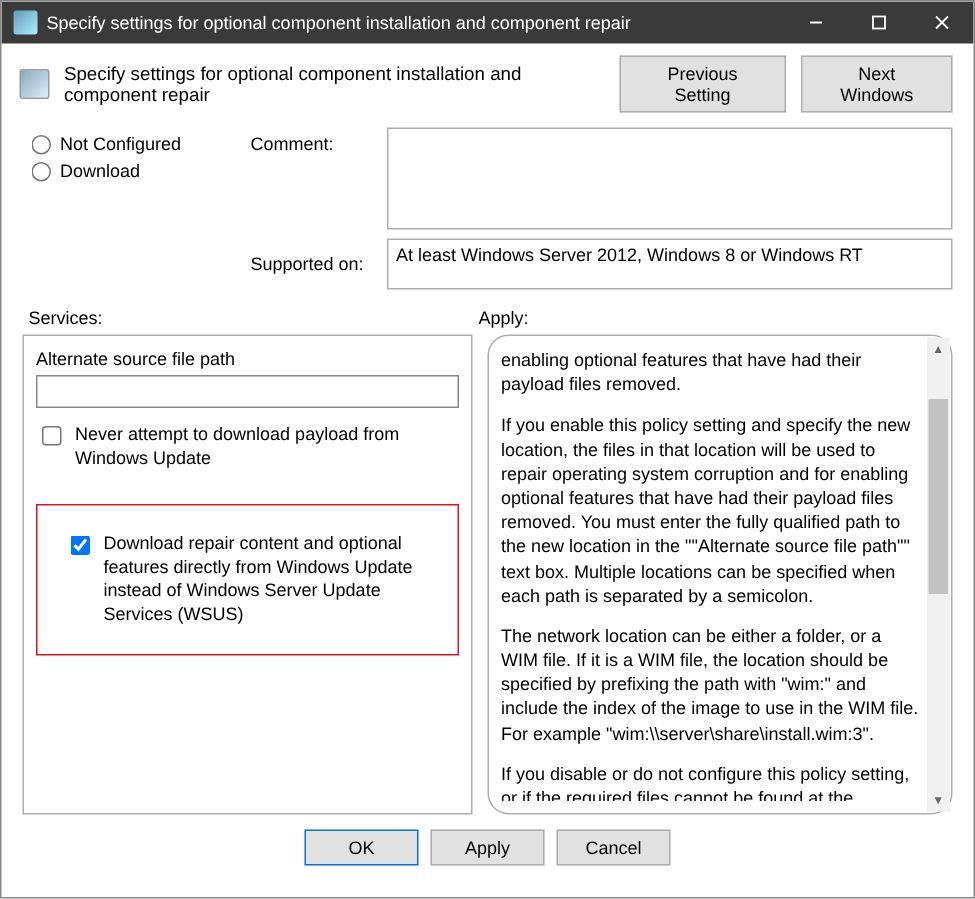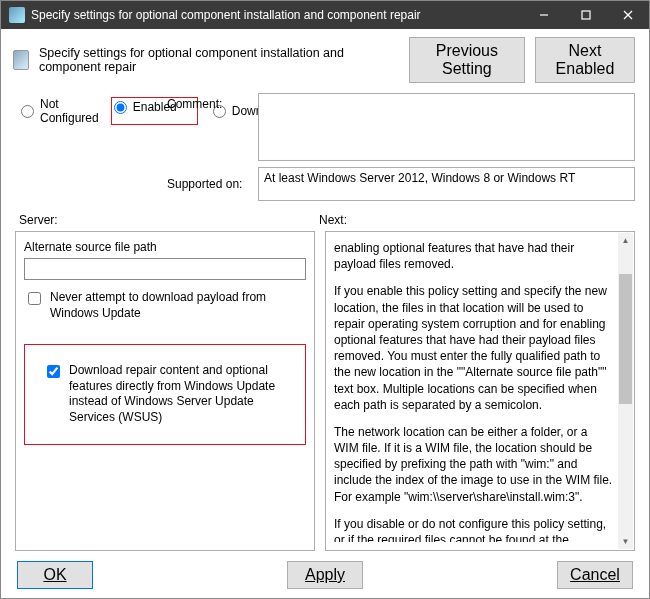--- a/index.html
+++ b/index.html
@@ -44,35 +44,35 @@
     background: linear-gradient(135deg,#8ab,#def);
     border: 1px solid #999;
     border-radius: 2px;
   }
   .header-title { font-size: 12.5px; flex: 0 0 auto; max-width: 350px; }
   .header-row .filltitle { flex: 1; }
   .btn {
     background: #e1e1e1;
     border: 1px solid #adadad;
     padding: 4px 12px;
-    font-size: 16px;
+    font-size: 12px;
     cursor: pointer;
     min-width: 90px;
   }
   .btn.primary { border: 1.5px solid #0078d7; }
   .config-area {
     display: grid;
     grid-template-columns: 140px 85px 1fr;
     padding: 0 14px 0 20px;
     align-items: start;
     row-gap: 6px;
     column-gap: 6px;
   }
   .radio-col {
-    display: flex; flex-direction: row; gap: 15px;
+    display: flex; flex-direction: column; gap: 4px;
     padding-top: 4px;
   }
   .radio-item { display: flex; align-items: center; gap: 6px; }
   .radio-item input { margin: 0; }
   .highlight-red { border: 1.5px solid #d12; padding: 2px 20px 2px 2px; margin-left: -3px; width: fit-content; }
   .label-col { padding-top: 4px; }
   textarea.comment-box {
     width: 100%; height: 68px; resize: none;
     border: 1px solid #aeaeae; background: #fff;
     font-family: inherit; font-size: 12px;
@@ -93,21 +93,21 @@
     display: flex; gap: 10px;
     padding: 0 14px;
   }
   .panel {
     border: 1px solid #aeaeae;
     background: #fff;
     padding: 8px;
     position: relative;
   }
   .panel.left { width: 300px; height: 320px; }
-  .panel.right { flex: 1; height: 320px; padding-right: 4px; }
+  .panel.right { flex: 1; height: 320px; padding-right: 4px; border-radius: 14px; }
   .opt-label { margin-bottom: 4px; }
   .text-input {
     width: 100%; border: 1px solid #888;
     height: 22px; padding: 2px 4px;
     font-family: inherit; font-size: 12px;
     margin-bottom: 10px;
   }
   .chk-row { display: flex; align-items: flex-start; gap: 6px; margin-bottom: 23px; }
   .chk-row input { margin-top: 2px; }
   .chk-row span { line-height: 1.3; }
@@ -121,22 +121,22 @@
   }
   .help-content p { margin: 0 0 11px 0; }
   .scrollbar-fake {
     position: absolute; right: 1px; top: 1px; bottom: 1px;
     width: 15px; background: #f1f1f1;
     display: flex; flex-direction: column;
   }
   .scrollbar-fake .arrow { height: 15px; display:flex;align-items:center;justify-content:center;color:#666;font-size:8px;}
   .scrollbar-fake .thumb { background: #c2c2c2; width: 13px; margin: 0 auto; }
   .footer {
-    display: flex; justify-content: space-between;
-    gap: 8px; padding: 10px 16px; text-decoration: underline;
+    display: flex; justify-content: center;
+    gap: 8px; padding: 10px 16px;
   }
   .footer .btn { min-width: 76px; }
 </style>
 </head>
 <body>
 
 <div class="titlebar">
   <div class="app-icon"></div>
   <span>Specify settings for optional component installation and component repair</span>
   <div class="spacer"></div>
@@ -156,51 +156,45 @@
         <line x1="9" y1="1" x2="1" y2="9" stroke-width="1.2"></line>
       </svg>
   </div>
 </div>
 
 <div class="header-row">
   <div class="app-icon2"></div>
   <div class="header-title">Specify settings for optional component installation and component repair</div>
   <div class="filltitle"></div>
   <button class="btn">Previous Setting</button>
-  <button class="btn">Next Enabled</button>
+  <button class="btn">Next Windows</button>
 </div>
 
 <div class="config-area">
   <div class="radio-col">
     <label class="radio-item">
       <input type="radio" name="state" style="">
       <span>Not Configured</span>
     </label>
-    <div class="highlight-red">
-      <label class="radio-item">
-        <input type="radio" name="state" checked="" style="">
-        <span>Enabled</span>
-      </label>
-    </div>
     <label class="radio-item">
       <input type="radio" name="state" style="">
       <span>Download</span>
     </label>
   </div>
   <div class="label-col">Comment:</div>
   <textarea class="comment-box" style=""></textarea>
 
   <div></div>
   <div style="align-self:center;">Supported on:</div>
   <textarea class="supported-box" readonly="" style="">At least Windows Server 2012, Windows 8 or Windows RT</textarea>
 </div>
 
 <div class="section-labels">
-  <div class="left">Server:</div>
-  <div>Next:</div>
+  <div class="left">Services:</div>
+  <div>Apply:</div>
 </div>
 
 <div class="panels">
   <div class="panel left">
     <div class="opt-label">Alternate source file path</div>
     <input class="text-input" type="text" style="">
     <label class="chk-row">
       <input type="checkbox" style="">
       <span>Never attempt to download payload from Windows Update</span>
     </label>

